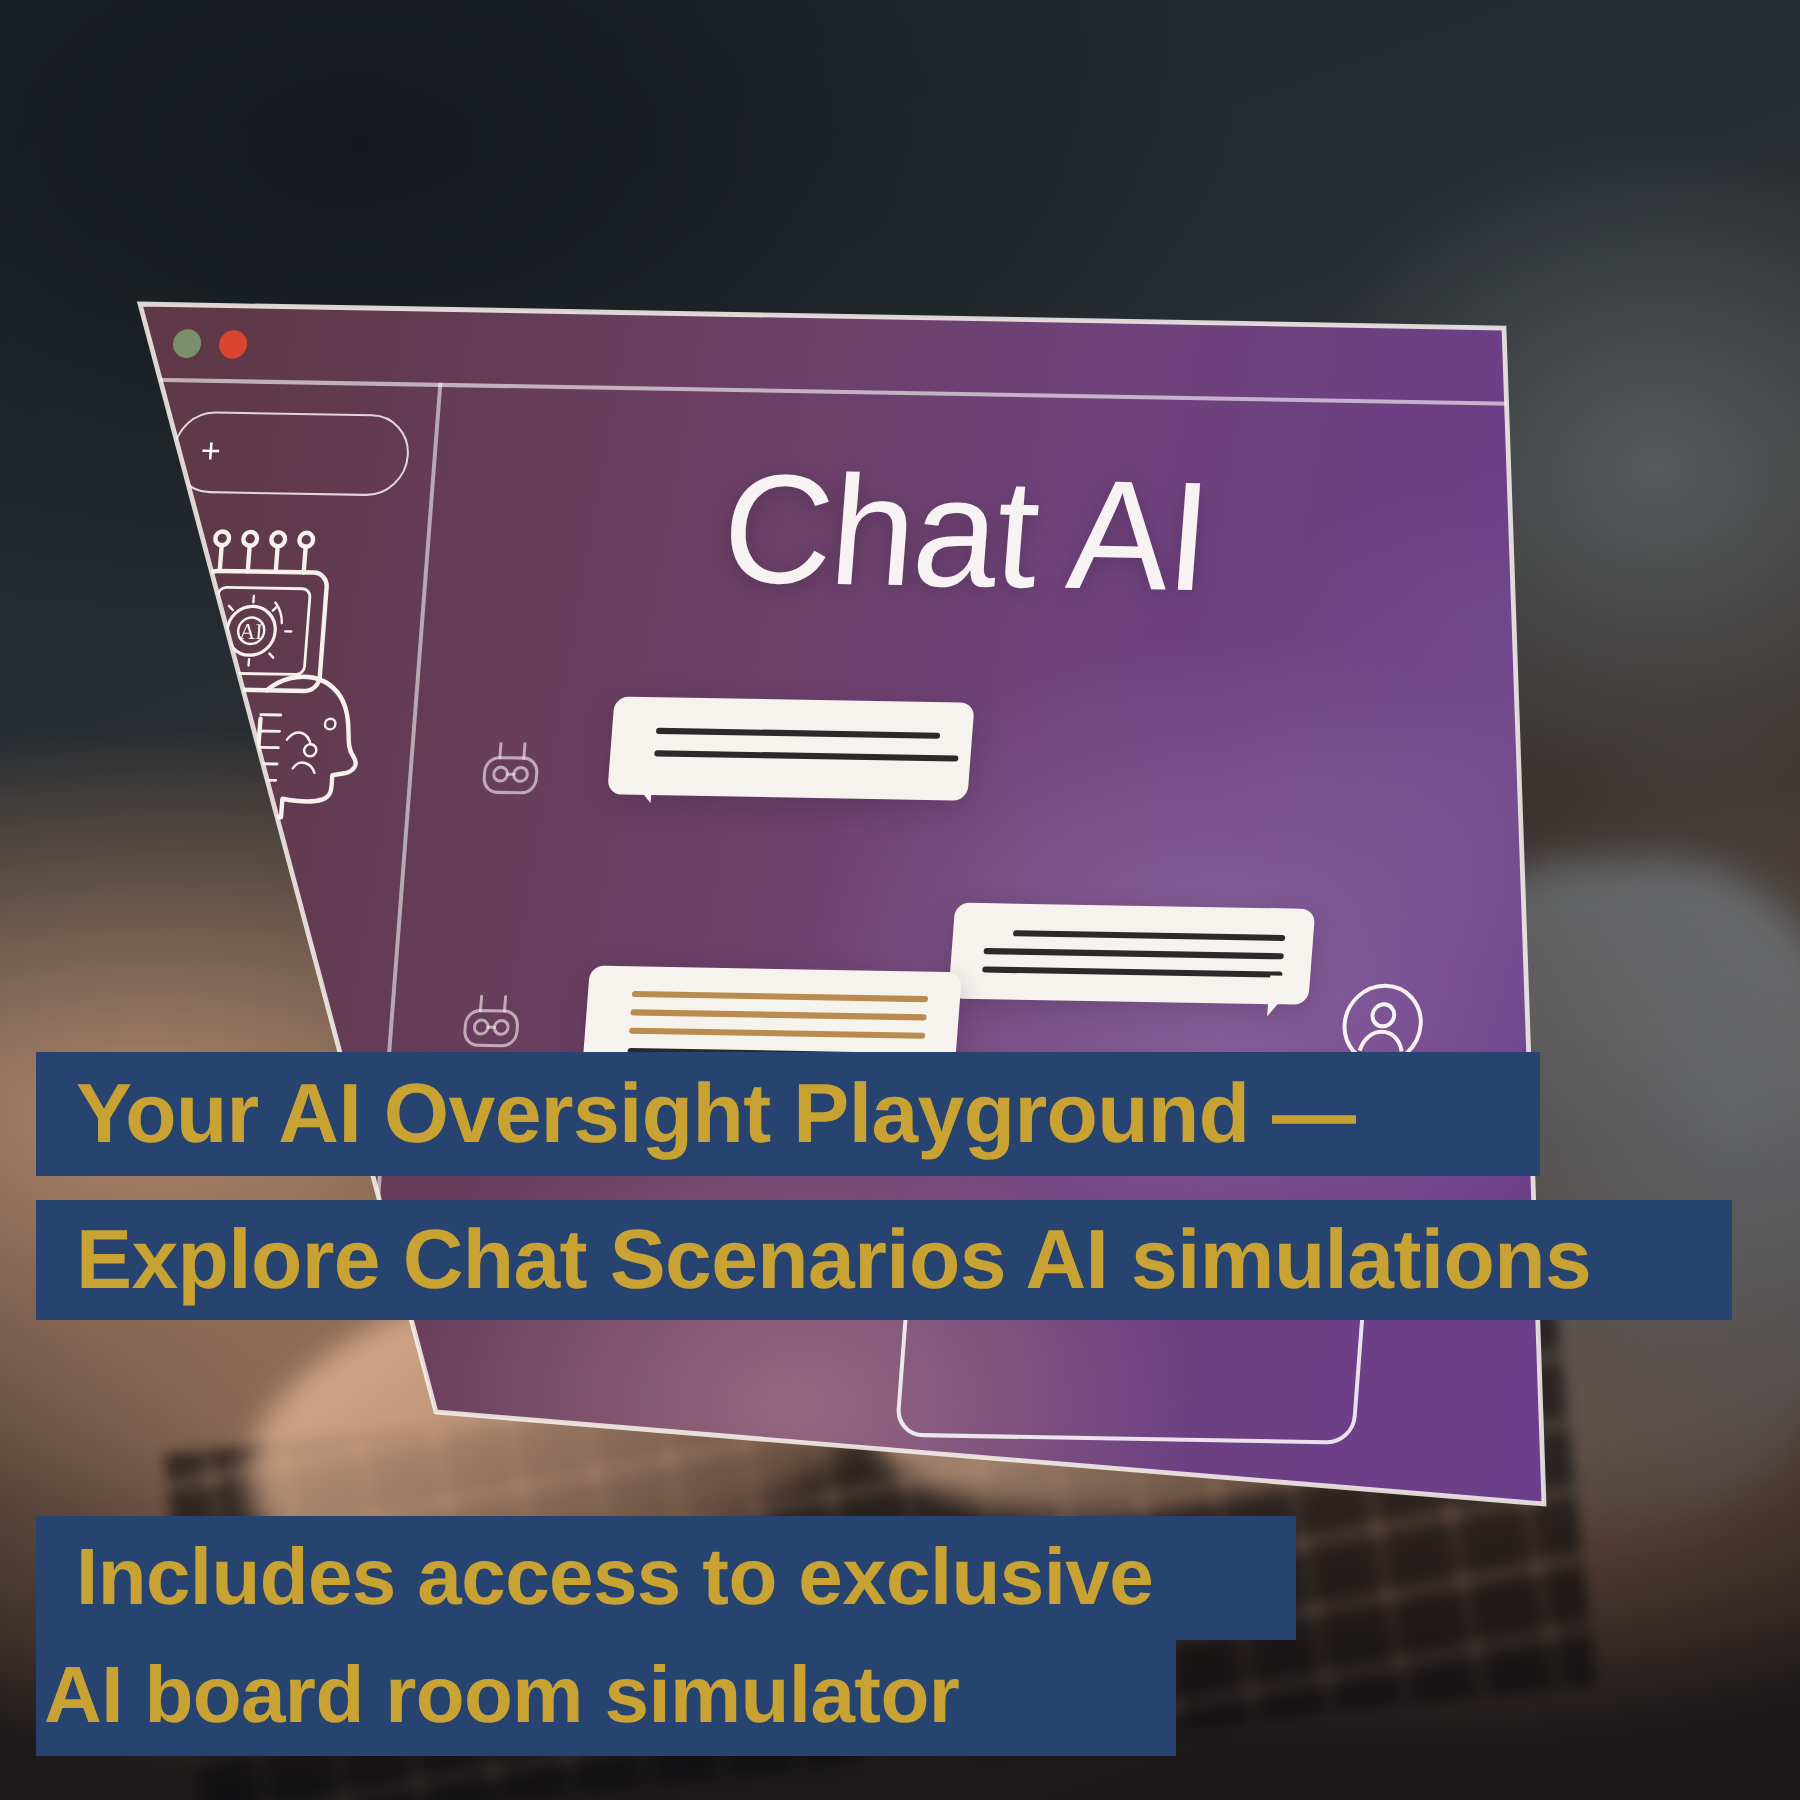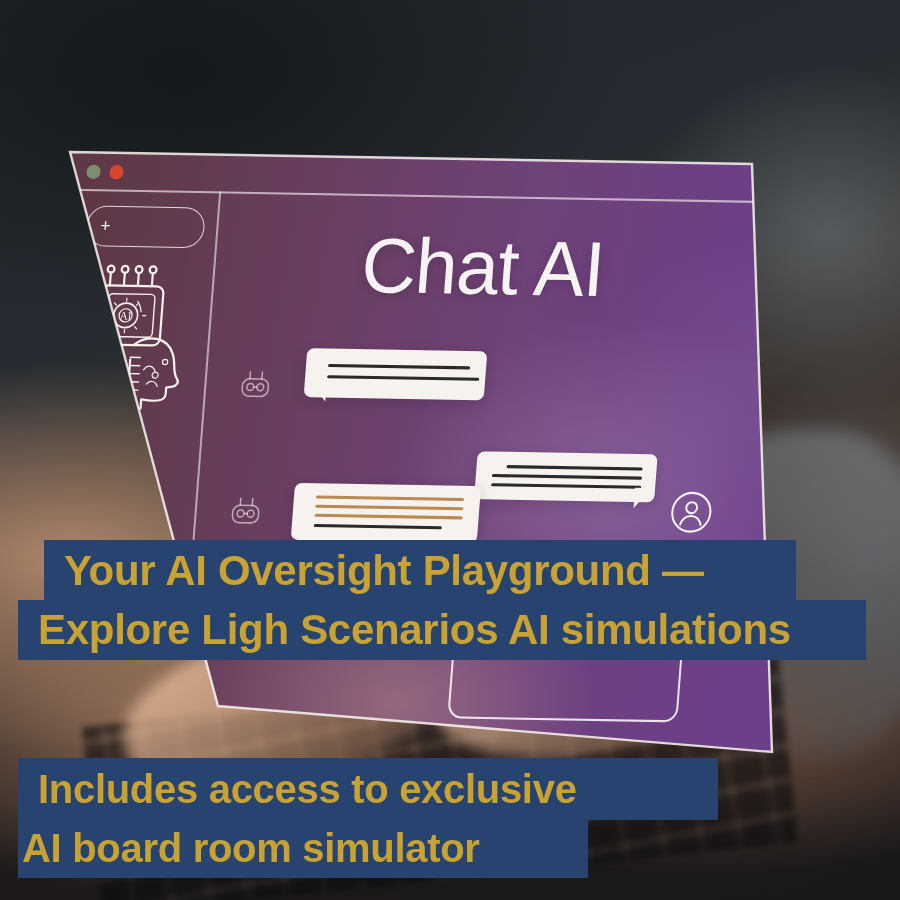--- a/index.html
+++ b/index.html
@@ -125,23 +125,23 @@
 
   
   .band {
     position:absolute;
     background:#27436f;
     color:#c8a233;
     font-weight:bold;
     letter-spacing:-0.3px;
     display:flex; align-items:center;
   }
-  #headline-band-1 { left:18px; top:540px; width:752px; height:62px; padding-left:20px; font-size:42px;margin-left:26px; }
+  #headline-band-1 { left:18px; top:526px; width:752px; height:62px; padding-left:20px; font-size:42px; }
   #headline-band-2 { left:18px; top:600px; width:848px; height:60px; padding-left:20px; font-size:42px; }
-  #sub-band-1 { left:18px; top:758px; width:700px; height:62px; padding-left:20px; font-size:40px; }
+  #sub-band-1 { left:18px; top:758px; width:630px; height:62px; padding-left:20px; font-size:40px; }
   #sub-band-2 { left:18px; top:818px; width:570px; height:60px; padding-left:4px; font-size:40px; }
 </style>
 </head>
 <body>
 
 <div id="photo-bg"></div>
 <div id="arm-right"></div>
 <div id="keyboard"></div>
 <div id="hand-1"></div>
 <div id="hand-2"></div>
@@ -278,21 +278,21 @@
 </div>
 
 <svg id="screen-border" viewBox="0 0 900 900">
   <polygon points="70,152 752,164 772,752 218,706" fill="none" stroke="rgba(250,244,240,.85)" stroke-width="2.4"></polygon>
 </svg>
 
 <div class="band" id="headline-band-1">
   <span>Your AI Oversight Playground —</span>
 </div>
 <div class="band" id="headline-band-2">
-  <span>Explore Ligh Scenarios AI simulations</span>
+  <span>Explore Chat Scenarios AI simulations</span>
 </div>
 
 <div class="band" id="sub-band-1">
   <span>Includes access to exclusive</span>
 </div>
 <div class="band" id="sub-band-2">
   <span>AI board room simulator</span>
 </div>
 
 </body></html>

